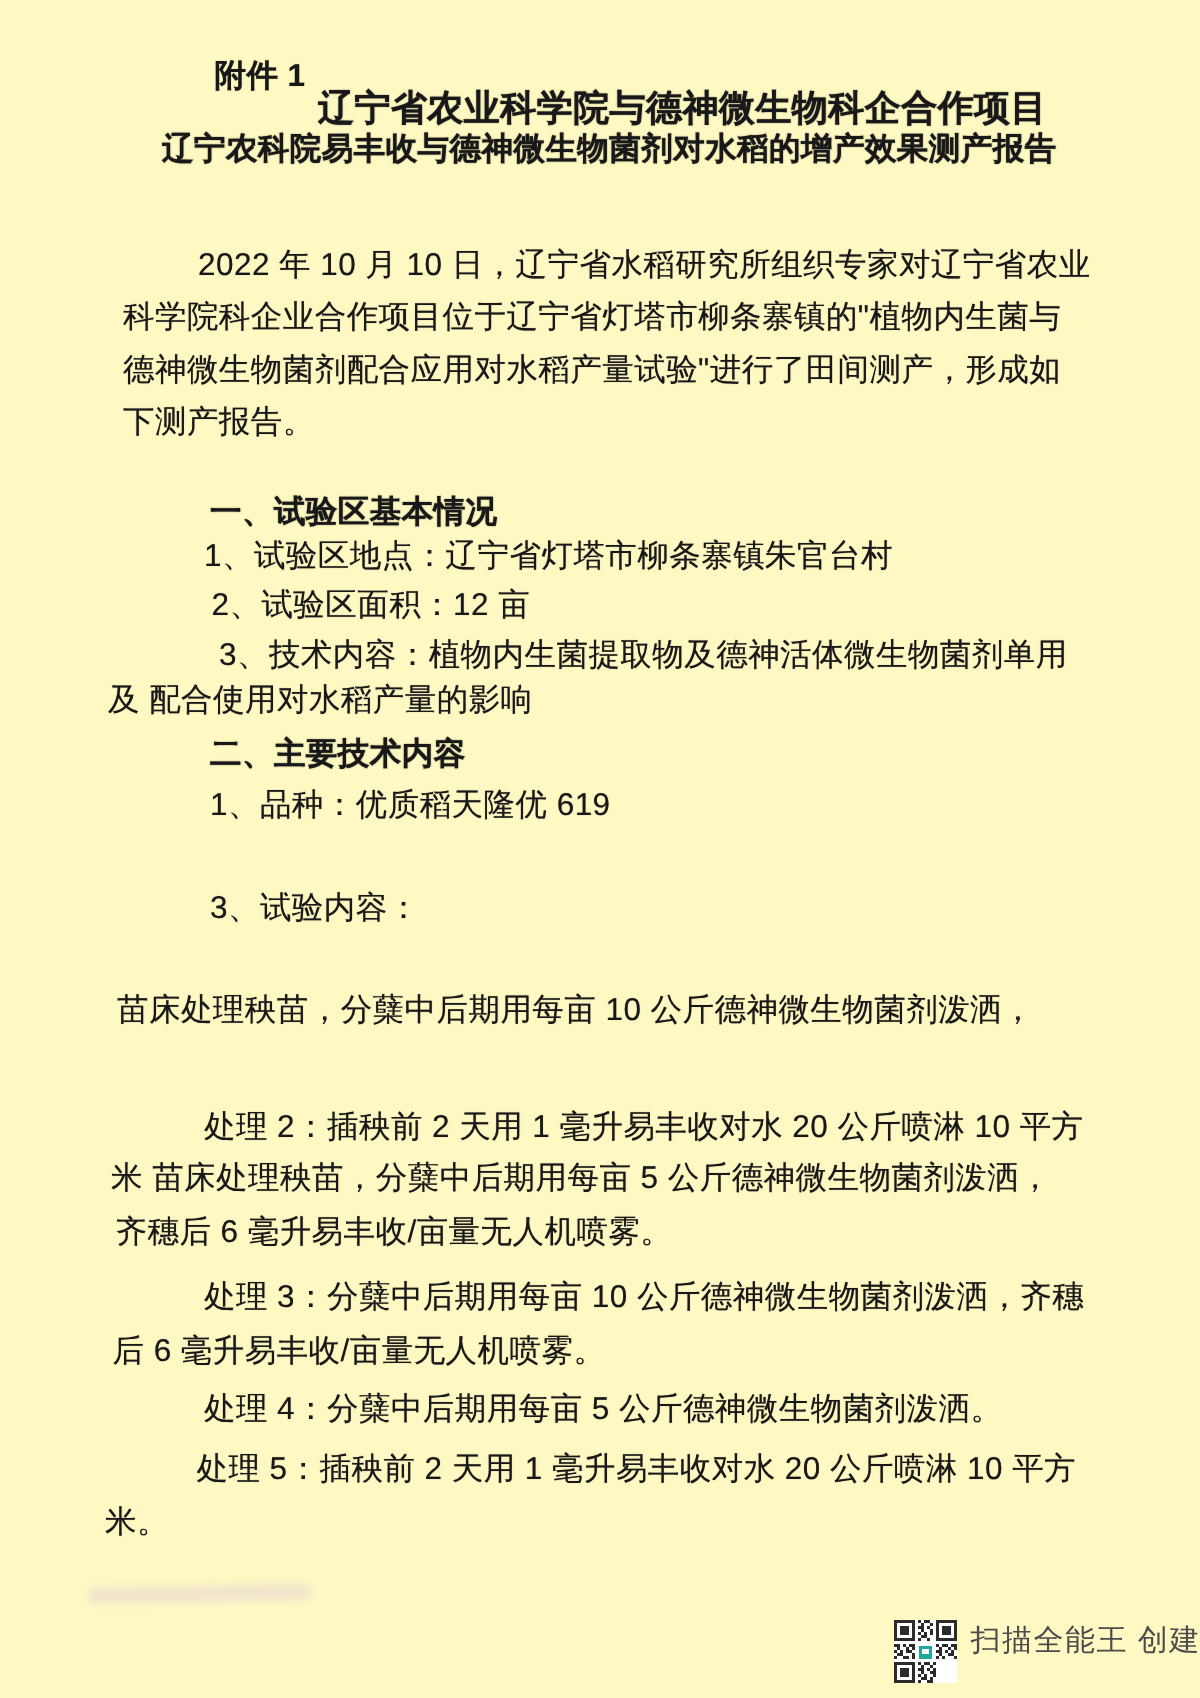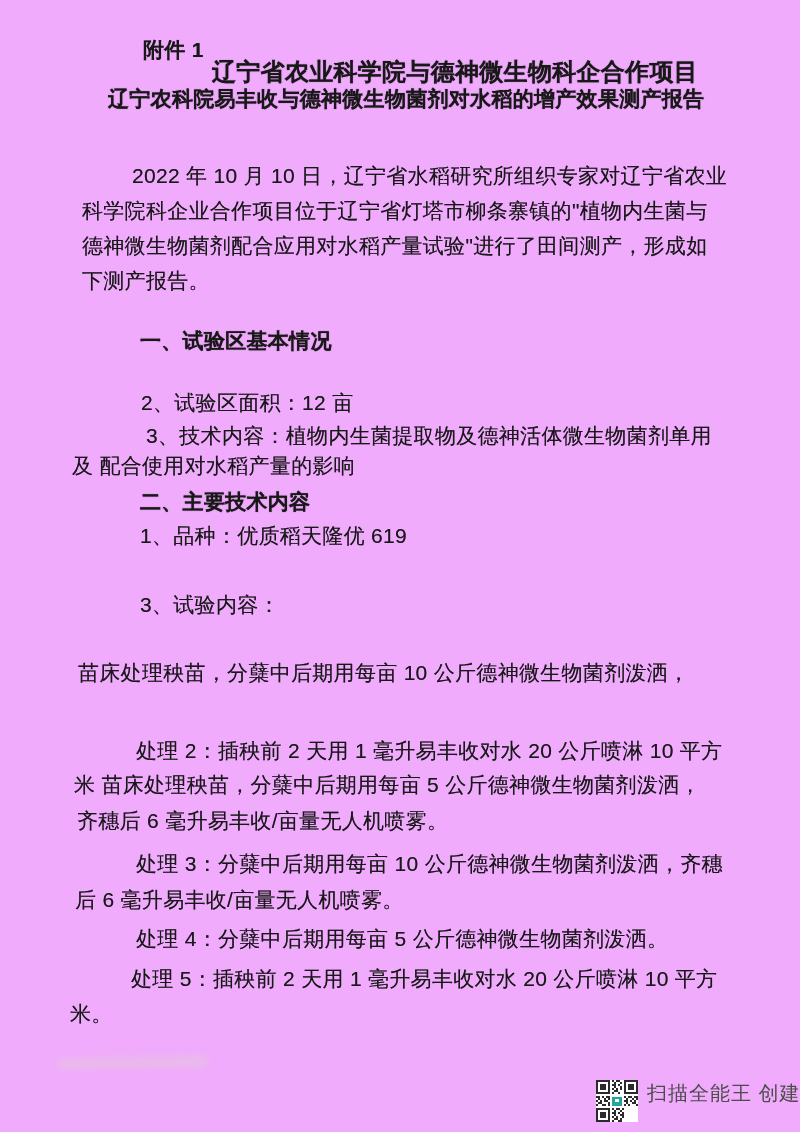--- a/index.html
+++ b/index.html
@@ -5,21 +5,21 @@
   html,body{margin:0;padding:0;}
   body{
     width:800px;height:1132px;
     background:#ffffff;
     font-family:"Liberation Sans", sans-serif;
     overflow:hidden;
   }
   .page{
     position:relative;
     width:800px;height:1132px;
-    background:#f0abfc;
+    background:#fef9c3;
     color:#1c1c1c;
   }
   .ln{
     position:absolute;
     white-space:nowrap;
     font-size:21px;
     font-weight:500;
     letter-spacing:0.3px;
     color:#181818;
     text-shadow:0 0 0.6px rgba(0,0,0,0.5);
@@ -58,20 +58,21 @@
   <div class="ln" style="left:143px;top:36px;font-weight:600">附件 1</div>
   <div class="ln b small" style="left:212px;top:56px">辽宁省农业科学院与德神微生物科企合作项目</div>
   <div class="ln b" style="left:108px;top:85px">辽宁农科院易丰收与德神微生物菌剂对水稻的增产效果测产报告</div>
 
   <div class="ln" style="left:132px;top:162px">2022 年 10 月 10 日，辽宁省水稻研究所组织专家对辽宁省农业</div>
   <div class="ln" style="left:82px;top:197px">科学院科企业合作项目位于辽宁省灯塔市柳条寨镇的"植物内生菌与</div>
   <div class="ln" style="left:82px;top:232px">德神微生物菌剂配合应用对水稻产量试验"进行了田间测产，形成如</div>
   <div class="ln" style="left:82px;top:267px">下测产报告。</div>
 
   <div class="ln b" style="left:140px;top:327px">一、试验区基本情况</div>
+  <div class="ln" style="left:136px;top:356px">1、试验区地点：辽宁省灯塔市柳条寨镇朱官台村</div>
   <div class="ln" style="left:141px;top:389px">2、试验区面积：12 亩</div>
   <div class="ln" style="left:146px;top:422px">3、技术内容：植物内生菌提取物及德神活体微生物菌剂单用</div>
   <div class="ln b" style="left:140px;top:488px">二、主要技术内容</div>
 
   <div class="ln" style="left:72px;top:452px">及 配合使用对水稻产量的影响</div>
   <div class="ln" style="left:140px;top:522px">1、品种：优质稻天隆优 619</div>
   <div class="ln" style="left:140px;top:591px">3、试验内容：</div>
 
   <div class="ln" style="left:78px;top:659px">苗床处理秧苗，分蘖中后期用每亩 10 公斤德神微生物菌剂泼洒，</div>
 

